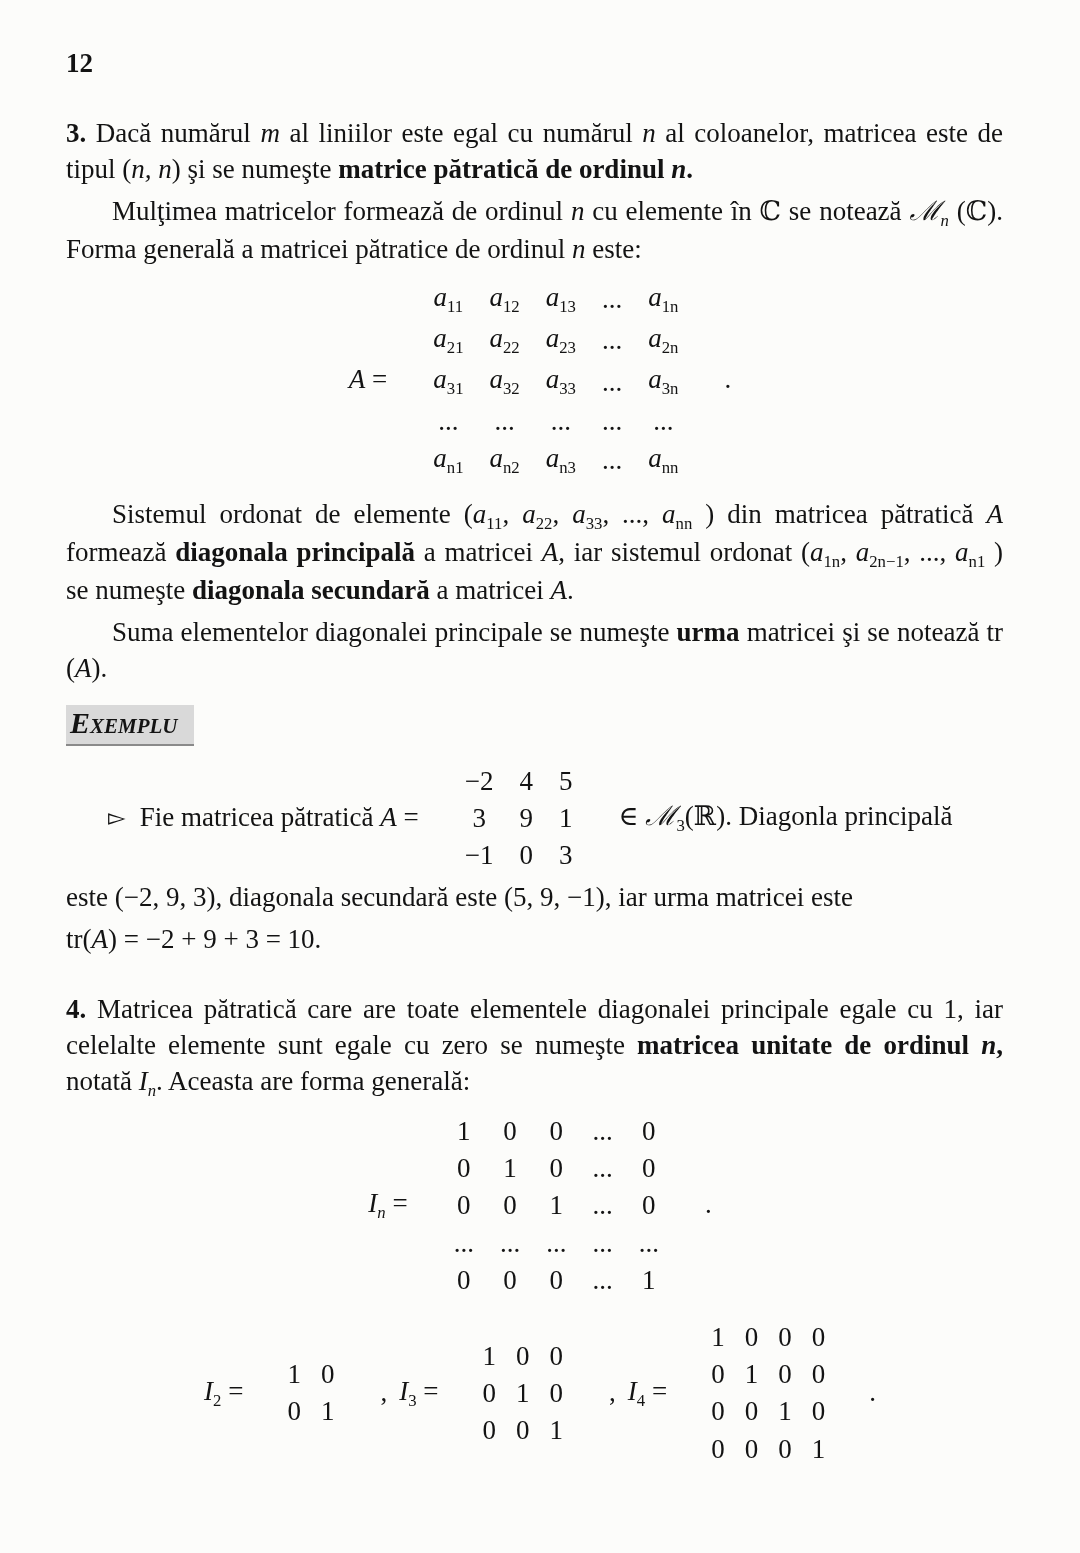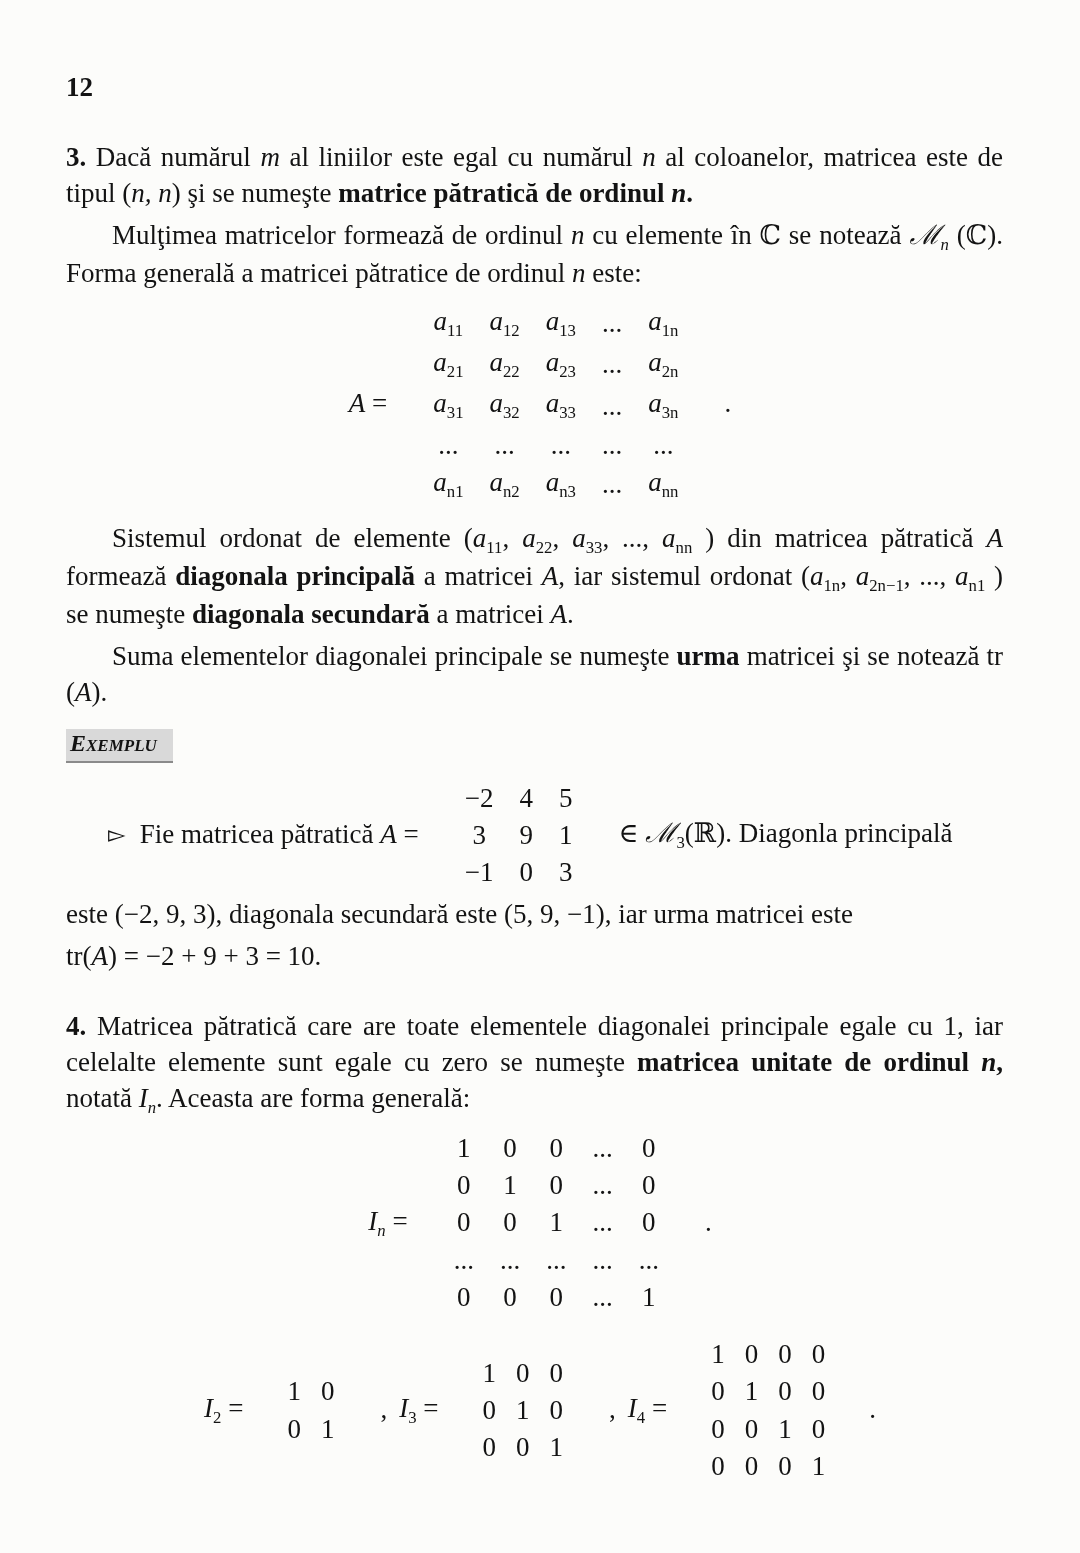--- a/index.html
+++ b/index.html
@@ -3,21 +3,21 @@
 <meta charset="utf-8">
 <style>
   *{box-sizing:border-box}
   html,body{margin:0;padding:0}
   body{
     width:1080px;height:1553px;overflow:hidden;
     background:#fcfcfa;color:#131313;
     font-family:"Liberation Serif","DejaVu Serif",serif;
     font-size:27px;line-height:1.33;
   }
-  .page{padding:70px 66px 24px 66px}
+  .page{padding:46px 66px 24px 66px}
   .pagenum{font-weight:bold;margin-bottom:34px}
   p.para{margin:0 11px 6px 0;text-align:justify}
   .indent{text-indent:46px}
   .b{font-weight:bold}
   .i{font-style:italic}
   .sub{font-size:0.62em;vertical-align:-0.34em;letter-spacing:0}
   .nowrap{white-space:nowrap}
 
   .math-display{display:flex;justify-content:center;align-items:center;margin:6px 0 12px}
   .matrix{display:inline-flex;align-items:flex-end;margin:0 20px;flex:none}
@@ -25,21 +25,21 @@
   .mgrid.tight{column-gap:20px;padding:7px 10px}
   .mcell{text-align:center;line-height:1.12}
   .paren{width:14px;flex:none}
   .pl{border-left:3px solid #1d1d1d;border-radius:50%}
   .pr{border-right:3px solid #1d1d1d;border-radius:50%}
   .mlabel,.mafter{flex:none}
 
   .exemplu{
     display:inline-block;background:#d9d9d9;
     font-style:italic;font-weight:bold;font-variant:small-caps;
-    font-size:24px;line-height:1.15;
+    font-size:30px;line-height:1.15;
     padding:1px 16px 3px 4px;border-bottom:2px solid #8a8a8a;
     margin:12px 0 10px;
   }
   .example-line{display:flex;align-items:center;margin:2px 0 2px 42px}
   .arrow{font-size:23px;margin-right:14px;flex:none}
   .example-cont{margin:2px 0 0 78px;text-align:left}
   .sec-gap{height:28px}
   .cazuri{font-weight:bold;margin:14px 0 2px}
   .particular-line{display:flex;align-items:center;justify-content:center;margin-top:2px}
   .psep{margin:0 12px 0 2px;align-self:center}

